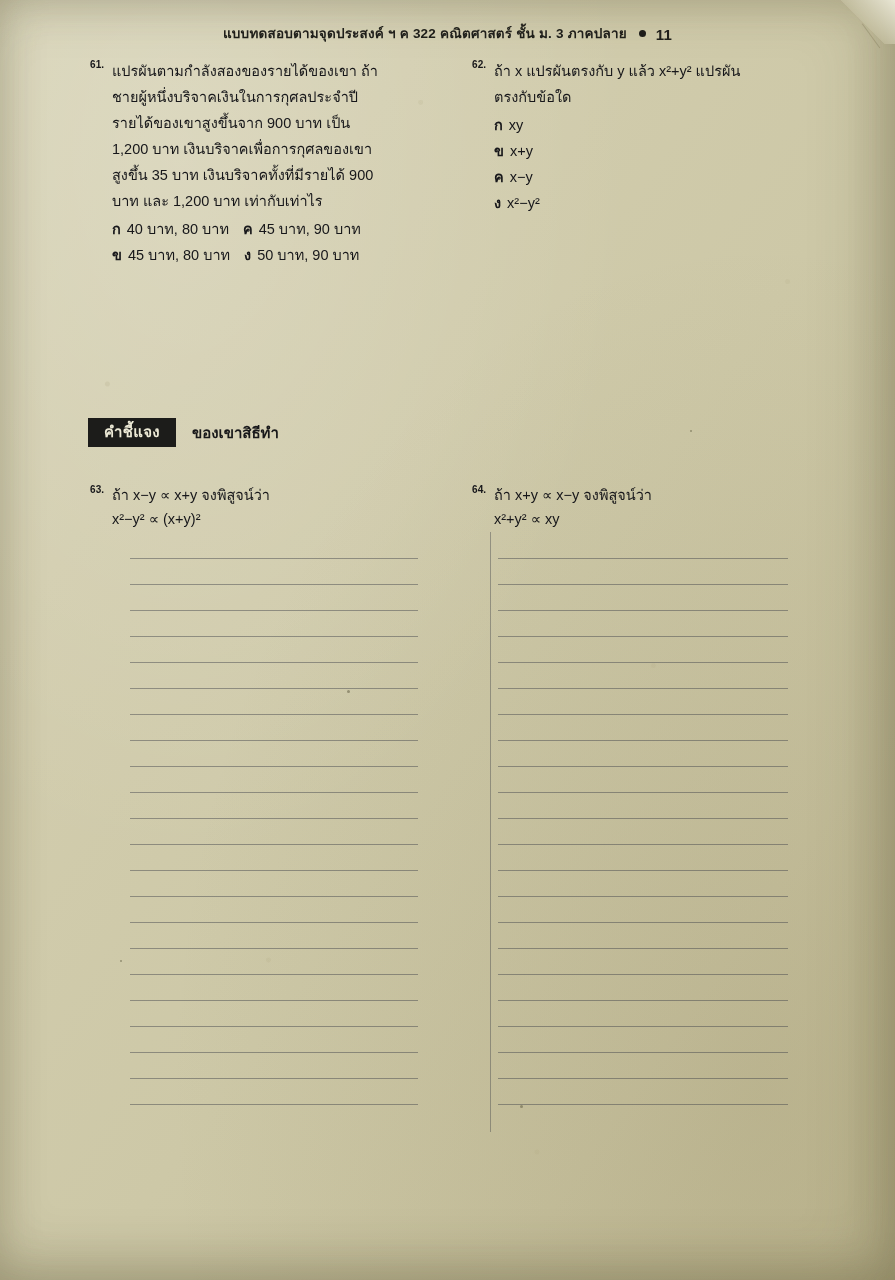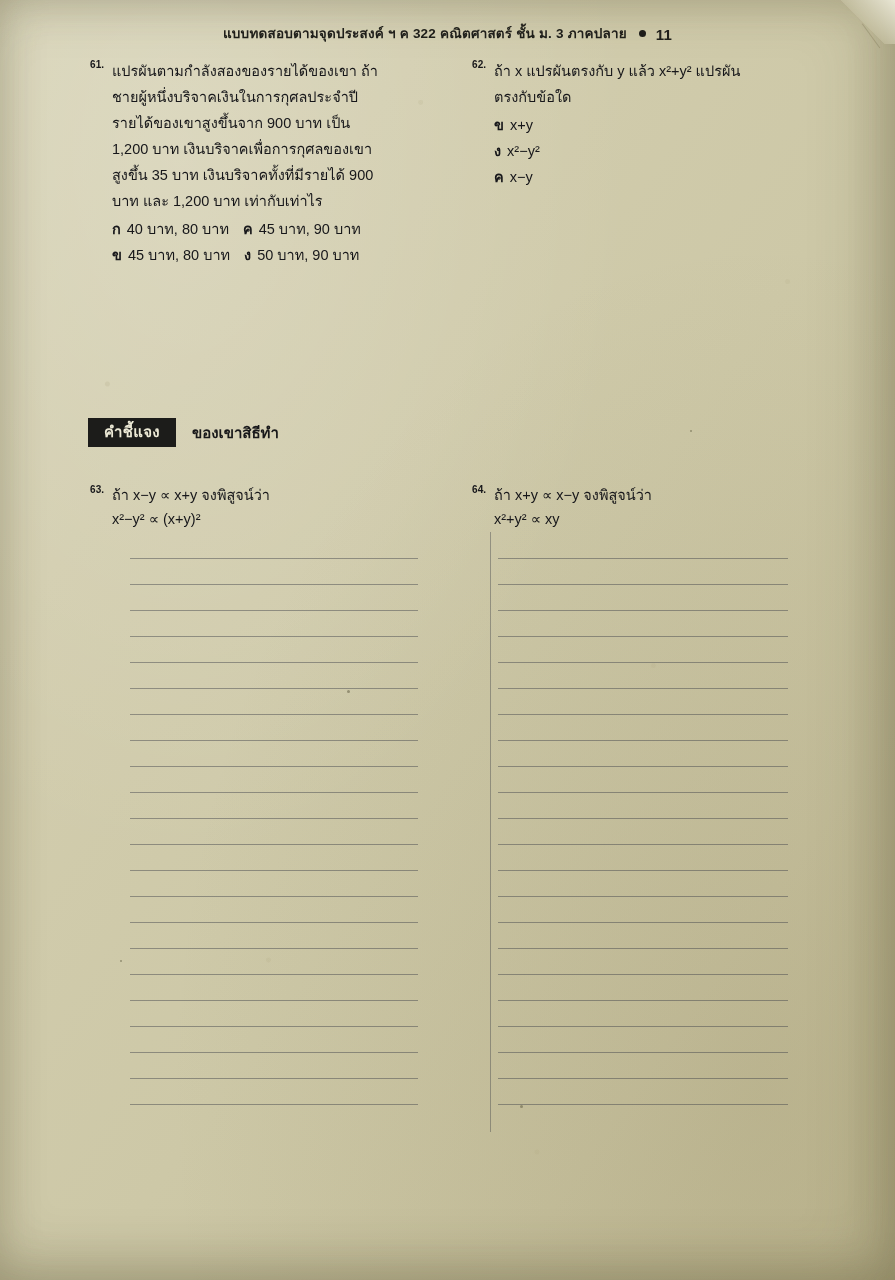--- a/index.html
+++ b/index.html
@@ -227,27 +227,30 @@
 
       <div class="col">
         <div class="qrow">
           <div class="qnum">62.</div>
           <div class="qbody">
             <span class="ln">ถ้า x แปรผันตรงกับ y แล้ว x²+y² แปรผัน</span>
             <span class="ln">ตรงกับข้อใด</span>
 
             <div class="choices">
               <div class="choice-row">
+                <span class="choice-lbl">ก</span><span>xy</span>
+              </div>
+              <div class="choice-row">
                 <span class="choice-lbl">ข</span><span>x+y</span>
               </div>
               <div class="choice-row">
+                <span class="choice-lbl">ค</span><span>x−y</span>
+              </div>
+              <div class="choice-row">
                 <span class="choice-lbl">ง</span><span>x²−y²</span>
-              </div>
-              <div class="choice-row">
-                <span class="choice-lbl">ค</span><span>x−y</span>
               </div>
             </div>
           </div>
         </div>
       </div>
 
     </div>
 
     <div class="instruction">
       <div class="inst-badge">คำชี้แจง</div>

